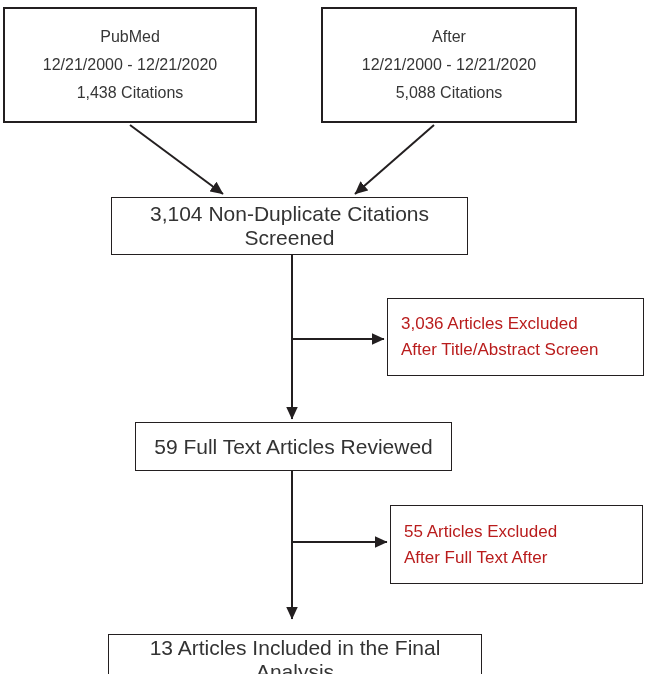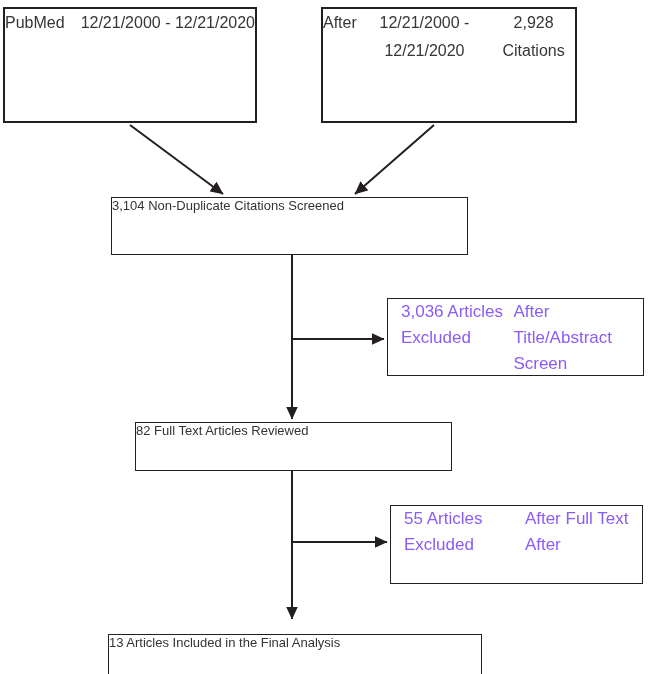--- a/index.html
+++ b/index.html
@@ -19,40 +19,40 @@
     position: absolute;
     left: 0; top: 0;
     width: 650px; height: 674px;
     pointer-events: none;
   }
   .box {
     position: absolute;
     background: #ffffff;
     border: 1.5px solid #231f20;
     display: flex;
-    flex-direction: row;
-    justify-content: space-between;
+    flex-direction: column;
+    justify-content: center;
   }
   .source-box {
     border-width: 2px;
     text-align: center;
     font-size: 16px;
     line-height: 28px;
     color: #363636;
   }
   .center-box {
     text-align: center;
-    font-size: 13px;
+    font-size: 21px;
     color: #333333;
   }
   .side-box {
     text-align: left;
     font-size: 17px;
     line-height: 26px;
-    color: #8b5cf6;
+    color: #b91c1c;
     padding-left: 13px;
     padding-right: 4px;
   }
   .line { display: block; }
 </style>
 </head>
 <body>
 
 <div class="canvas">
 
@@ -66,39 +66,40 @@
     <line x1="434" y1="125" x2="355" y2="194" stroke="#231f20" stroke-width="2" marker-end="url(#arrowhead)"></line>
     <line x1="292" y1="255" x2="292" y2="419" stroke="#231f20" stroke-width="2" marker-end="url(#arrowhead)"></line>
     <line x1="291" y1="339" x2="384" y2="339" stroke="#231f20" stroke-width="2" marker-end="url(#arrowhead)"></line>
     <line x1="292" y1="471" x2="292" y2="619" stroke="#231f20" stroke-width="2" marker-end="url(#arrowhead)"></line>
     <line x1="291" y1="542" x2="387" y2="542" stroke="#231f20" stroke-width="2" marker-end="url(#arrowhead)"></line>
   </svg>
 
   <div class="box source-box" style="left:3px; top:7px; width:254px; height:116px;">
     <div class="line">PubMed</div>
     <div class="line">12/21/2000 - 12/21/2020</div>
+    <div class="line">1,438 Citations</div>
   </div>
 
   <div class="box source-box" style="left:321px; top:7px; width:256px; height:116px;">
     <div class="line">After</div>
     <div class="line">12/21/2000 - 12/21/2020</div>
-    <div class="line">2,928 Citations</div>
+    <div class="line">5,088 Citations</div>
   </div>
 
   <div class="box center-box" style="left:111px; top:197px; width:357px; height:58px;">
     <div class="line">3,104 Non-Duplicate Citations Screened</div>
   </div>
 
   <div class="box side-box" style="left:387px; top:298px; width:257px; height:78px;">
     <div class="line">3,036 Articles Excluded</div>
     <div class="line">After Title/Abstract Screen</div>
   </div>
 
   <div class="box center-box" style="left:135px; top:422px; width:317px; height:49px;">
-    <div class="line">82 Full Text Articles Reviewed</div>
+    <div class="line">59 Full Text Articles Reviewed</div>
   </div>
 
   <div class="box side-box" style="left:390px; top:505px; width:253px; height:79px;">
     <div class="line">55 Articles Excluded</div>
     <div class="line">After Full Text After</div>
   </div>
 
   <div class="box center-box" style="left:108px; top:622px; width:374px; height:51px;margin-top:12px;">
     <div class="line">13 Articles Included in the Final Analysis</div>
   </div>

